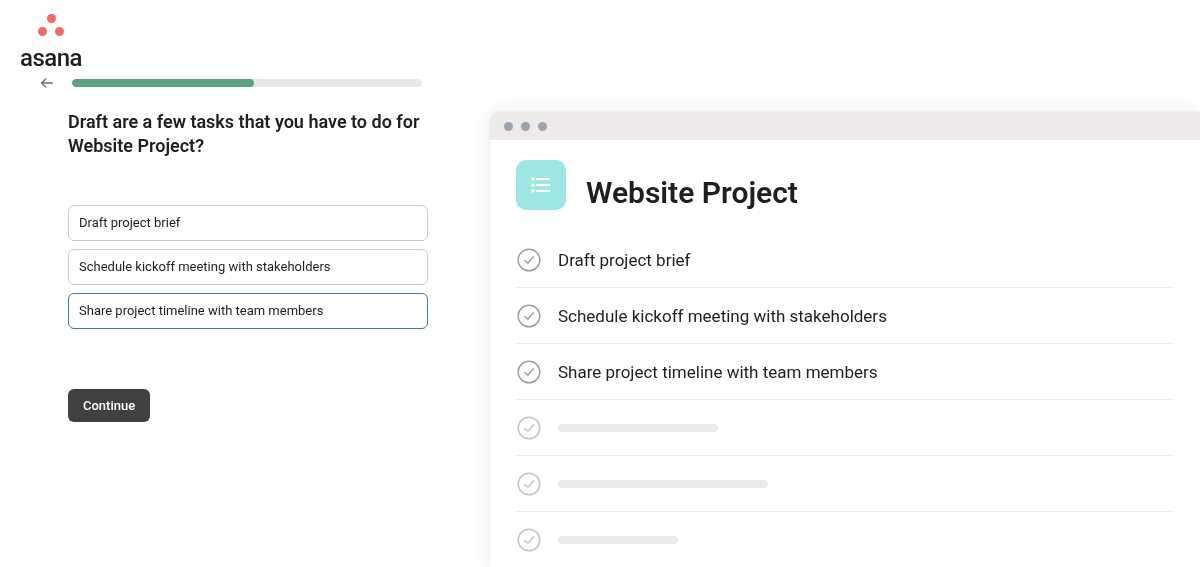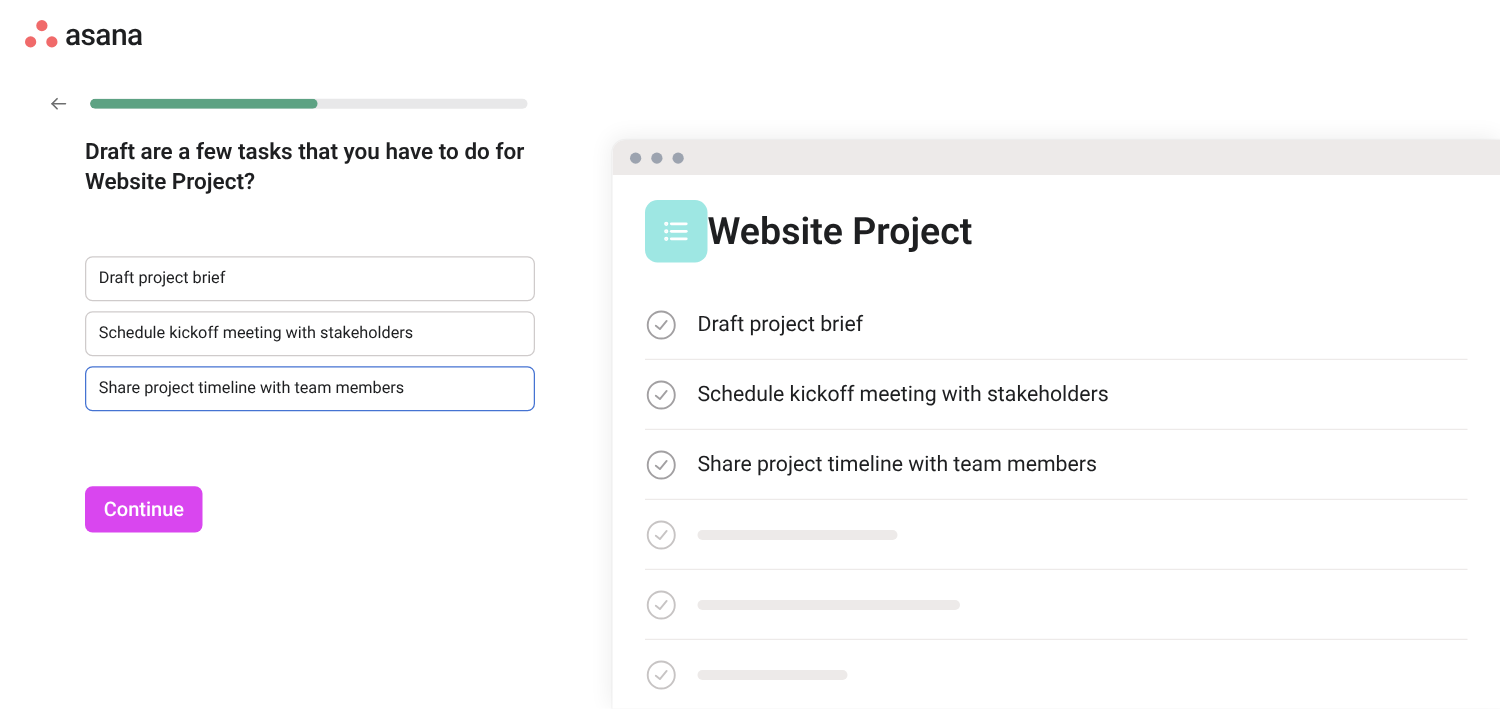--- a/index.html
+++ b/index.html
@@ -13,20 +13,21 @@
     }
 
     
     .logo {
       position: absolute;
       top: 14px;
       left: 20px;
       display: flex;
       align-items: center;
       gap: 6px;
+      flex-direction: column;
     }
     .logo-dots {
       position: relative;
       width: 26px;
       height: 24px;
     }
     .logo-dots .dot {
       position: absolute;
       width: 9px;
       height: 9px;
@@ -99,26 +100,26 @@
       color: #1e1f21;
       margin-bottom: 8px;
       outline: none;
       font-family: inherit;
     }
     .task-input.focused {
       border: 1.5px solid #4573d2;
     }
     .continue-btn {
       margin-top: 52px;
-      background: #d946ef;
+      background: #404040;
       color: #fff;
       border: none;
       border-radius: 6px;
       padding: 9px 15px;
-      font-size: 16px;
+      font-size: 13px;
       font-weight: 500;
       cursor: pointer;
       font-family: inherit;
     }
 
     
     .preview {
       position: absolute;
       top: 112px;
       left: 490px;
@@ -138,21 +139,22 @@
       gap: 8px;
     }
     .chrome-dot {
       width: 9px;
       height: 9px;
       border-radius: 50%;
       background: #9ca3af;
     }
     .preview-header {
       display: flex;
-      align-items: center;
+      align-items: flex-end;
+      gap: 20px;
       padding: 20px 26px 22px 26px;
     }
     .proj-icon {
       width: 50px;
       height: 50px;
       border-radius: 10px;
       background: #9ee7e3;
       display: flex;
       align-items: center;
       justify-content: center;

